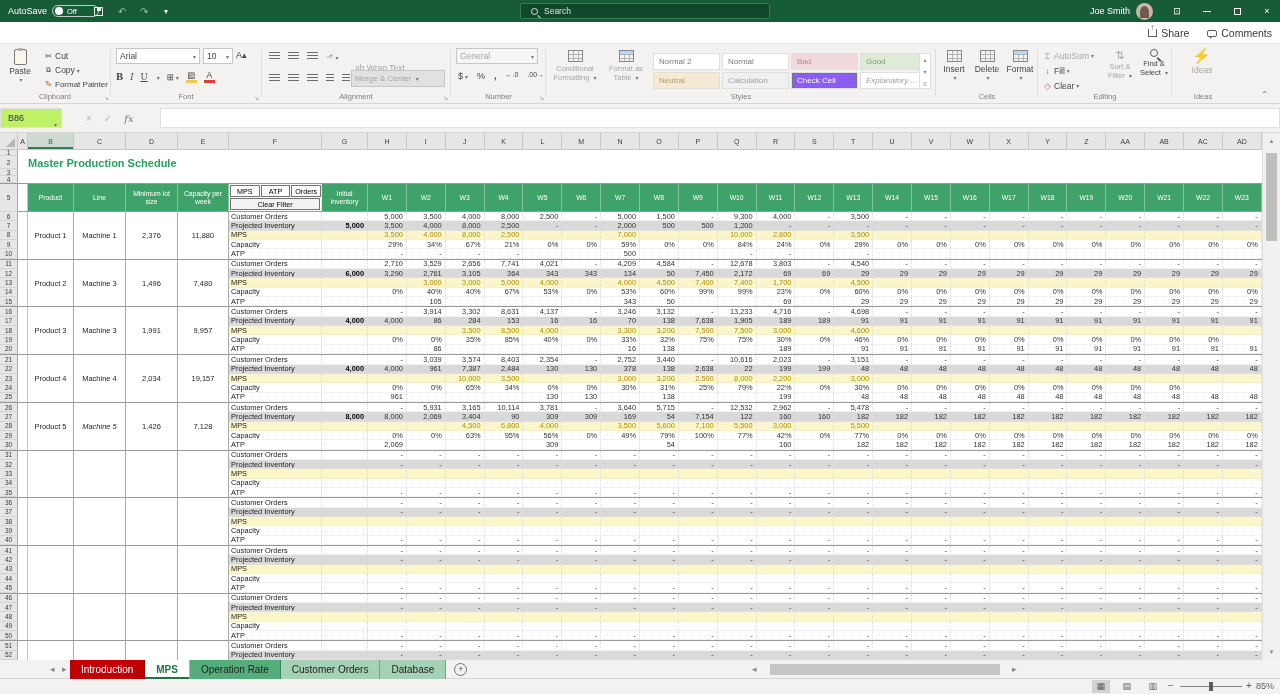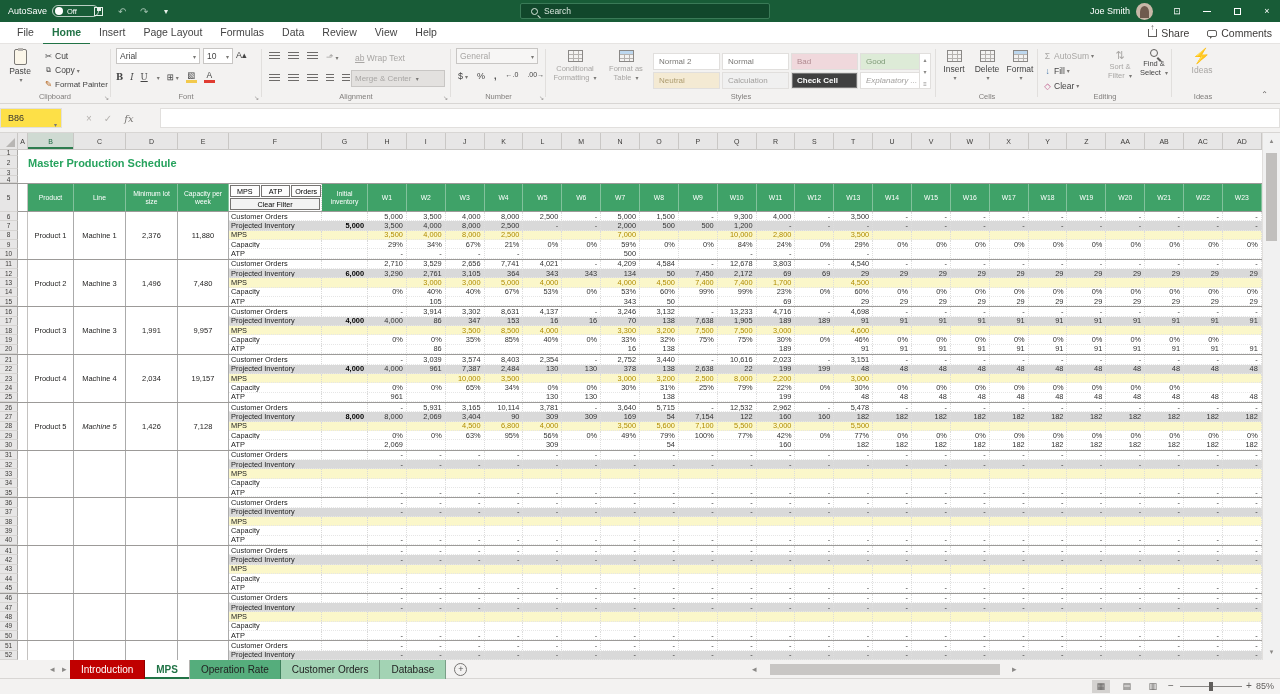--- a/index.html
+++ b/index.html
@@ -47,36 +47,36 @@
 .lns{display:inline-block;width:11px;height:8px;background:repeating-linear-gradient(to bottom,#6E6C6A 0 1px,transparent 1px 3px)}
 .cbar{display:inline-block;width:11px;text-align:center;line-height:8px}
 .bar-y{display:block;height:3px;background:#F2C94C;margin-top:1px}
 .bar-r{display:block;height:3px;background:#E03C31;margin-top:1px}
 .sgal{position:absolute;display:grid;grid-template-columns:repeat(4,67px);grid-auto-rows:17px;gap:2px}
 .scell{border:1px solid #E1DFDD;background:#fff;font-size:8px;line-height:15px;padding-left:5px;color:#7A7875;white-space:nowrap;overflow:hidden}
 .s-bad{background:#F0D8DC;color:#B08A90}
 .s-good{background:#DDEBD7;color:#7F9B78}
 .s-neu{background:#F4EAD3;color:#AD9C70}
 .s-calc{background:#F0F0F0;color:#A19F9D}
-.s-check{background:#404040;color:#fff;font-weight:bold;box-shadow:inset 0 0 0 1px #777}
+.s-check{background:#8b5cf6;color:#fff;font-weight:normal;box-shadow:inset 0 0 0 1px #777}
 .s-exp{font-style:italic;color:#A19F9D}
 .galarr{position:absolute;width:12px;display:flex;flex-direction:column;border:1px solid #E1DFDD;background:#fff}
 .galarr span{height:12px;text-align:center;font-size:6px;color:#8A8886;line-height:12px}
 .cellbtn{position:absolute;width:32px;text-align:center}
 .ic-tbl{width:15px;height:12px;border:1px solid #8A8886;margin:3px auto 2px;background:repeating-linear-gradient(to bottom,transparent 0 3px,#B5B2AF 3px 4px),repeating-linear-gradient(to right,transparent 0 4px,#B5B2AF 4px 5px)}
 .ic-tbl.fmt{box-shadow:inset 0 3px 0 #BDD7EE}
 .erow{height:15px;display:flex;align-items:center;white-space:nowrap}
 .twoline{display:inline-block;text-align:center;line-height:9px;vertical-align:top}
 .lens2{width:8px;height:8px;border:1.5px solid #605E5C;border-radius:50%;position:relative;display:inline-block;margin:0 2px}
 .lens2:after{content:"";position:absolute;left:7px;top:7px;width:5px;height:2px;background:#605E5C;transform:rotate(45deg);transform-origin:0 0}
 .bolt{font-size:15px;color:#9A9896}
 .chev{position:absolute;right:12px;bottom:4px;color:#605E5C;font-size:8px}
 
 #fbar{position:absolute;left:0;top:104px;width:1280px;height:29px;background:#F3F2F1;border-bottom:1px solid #D8D6D4}
-#namebox{position:absolute;left:0;top:4px;width:62px;height:20px;background:#fde047;border:1px solid #E1DFDD;font-size:9px;color:#333;line-height:18px;padding-left:7px}
+#namebox{position:absolute;left:0;top:4px;width:62px;height:20px;background:#bef264;border:1px solid #E1DFDD;font-size:9px;color:#333;line-height:18px;padding-left:7px}
 #namebox .dd{position:absolute;right:4px;top:7px}
 .fbtns2{position:absolute;left:86px;top:4px;height:20px;display:flex;align-items:center;gap:12px;color:#B5B2AF;font-size:10px}
 .fx{font-family:"DejaVu Serif",serif;font-style:italic;color:#7A7875}
 #finput{position:absolute;left:160px;top:4px;right:0;height:20px;background:#fff;border:1px solid #E1DFDD}
 
 #colheadstrip{position:absolute;left:0;top:133px;width:1262px;height:17px;display:flex;background:#E7E6E6;border-bottom:1px solid #C9C7C5}
 #corner{width:18px;flex:none;border-right:1px solid #C9C7C5;position:relative}
 #corner:after{content:"";position:absolute;right:2px;bottom:2px;border-left:9px solid transparent;border-bottom:9px solid #B8B6B4}
 .ch{flex:none;font-size:7px;color:#3C3A38;display:flex;align-items:center;justify-content:center;border-right:1px solid #C9C7C5}
 .ch.sel{background:#CFDAD2;color:#1E6B43;box-shadow:inset 0 -2px 0 #2E7D4F}
@@ -171,21 +171,20 @@
     </div>
   <div class="tb" style="left:1226px">
       <span class="winbtn"><span class="ic-rest"></span></span>
     </div>
   <div class="tb" style="left:1256px">
       <span class="winbtn">×</span>
     </div>
 </div>
 
 <div id="menubar">
-  <div id="menutabs" style="margin-left:8px;display:inline-block"><div class="mtab">File</div><div class="mtab active">Home</div><div class="mtab">Insert</div><div class="mtab">Page Layout</div><div class="mtab">Formulas</div><div class="mtab">Data</div><div class="mtab">Review</div><div class="mtab">View</div><div class="mtab">Help</div></div>
   <div class="mb-right">
     <span><span class="ic-share"></span><span>Share</span></span>
     <span><span class="ic-comm"></span><span>Comments</span></span>
   </div>
 </div>
 
 <div id="ribbon">
 
   <div class="rg" style="left:0;width:110px">
     <div class="bigbtn" style="left:2px;top:3px">
@@ -244,21 +243,21 @@
       <span class="lns"></span>
       <span class="dim" style="font-size:9px">⬏<span class="dd">▾</span></span>
     </div>
     <div style="position:absolute;left:6px;top:30px;display:flex;gap:8px">
       <span class="lns"></span>
       <span class="lns"></span>
       <span class="lns"></span>
       <span class="lns" style="width:8px"></span>
       <span class="lns" style="width:8px"></span>
     </div>
-    <div class="dim" style="position:absolute;left:92px;top:9px;white-space:nowrap"><u>ab</u> <span>Wrap Text</span></div>
+    <div class="dim" style="position:absolute;left:92px;top:19px;white-space:nowrap"><u>ab</u> <span>Wrap Text</span></div>
     <div class="dim" style="position:absolute;left:88px;top:26px;width:94px;height:17px;background:#E3E1DF;border:1px solid #C8C6C4;line-height:15px;padding-left:3px;white-space:nowrap;overflow:hidden;font-size:8px"><span>Merge &amp; Center</span> <span class="dd">▾</span></div>
     <div class="rg-label"><span>Alignment</span></div>
     <span class="launch">↘</span>
   </div>
   <div class="vsep" style="left:450px"></div>
 
   <div class="rg" style="left:452px;width:93px">
     <div class="fbox dim" style="position:absolute;left:4px;top:4px;width:82px;background:#F7F6F5">
         <span>General</span>
         <span class="dd" style="margin-left:auto">▾</span>
@@ -813,21 +812,21 @@
           <div class="wc">-</div>
           <div class="wc">-</div>
           <div class="wc">-</div>
           <div class="wc">-</div>
         </div>
         <div class="dr r-pi">
           <div class="fl">Projected Inventory</div>
           <div class="gc">4,000</div>
           <div class="wc">4,000</div>
           <div class="wc">86</div>
-          <div class="wc">347</div>
+          <div class="wc">284</div>
           <div class="wc">153</div>
           <div class="wc">16</div>
           <div class="wc">16</div>
           <div class="wc">70</div>
           <div class="wc">138</div>
           <div class="wc">7,638</div>
           <div class="wc">1,905</div>
           <div class="wc">189</div>
           <div class="wc">189</div>
           <div class="wc">91</div>

